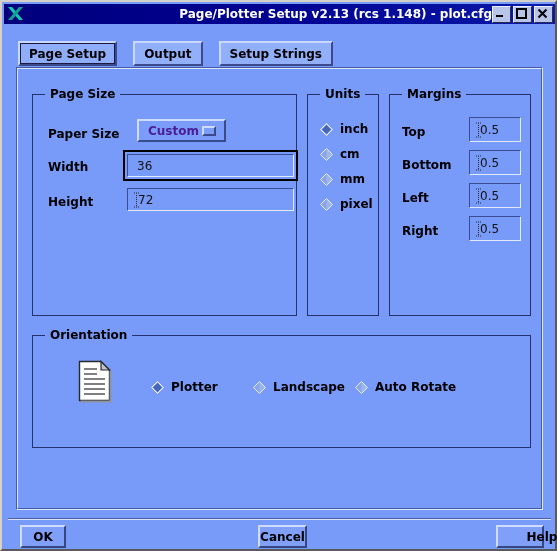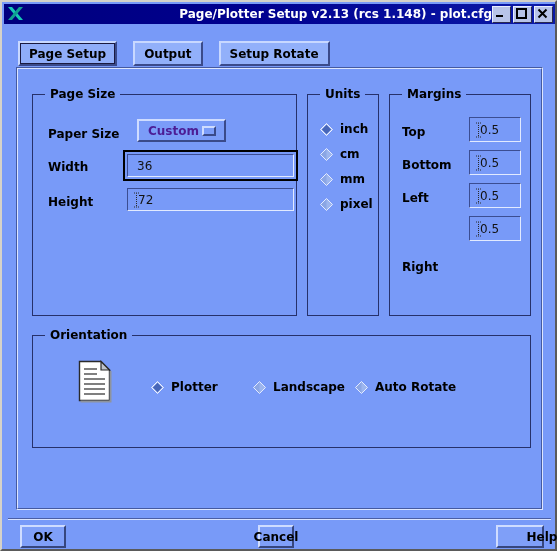--- a/index.html
+++ b/index.html
@@ -328,21 +328,21 @@
   <div id="client">
 
     <div id="tabs-row">
       <div class="tab active">
         <span>Page Setup</span>
       </div>
       <div class="tab">
         <span>Output</span>
       </div>
       <div class="tab">
-        <span>Setup Rotate</span>
+        <span>Setup Strings</span>
       </div>
     </div>
 
     <div id="panel">
       <div id="panel-inner">
 
         <div class="group" style="left:14px; top:25px; width:265px; height:222px;">
           <span class="group-title">Page Size</span>
 
           <span class="fld-label" style="left:15px; top:32px;">Paper Size</span>
@@ -435,21 +435,21 @@
           </div>
 
           <span class="fld-label" style="left:12px; top:96px;">Left</span>
           <div class="textfield has-caret" style="left:79px; top:88px; width:52px; height:25px;">
             <span class="caret">
                 <i></i>
               </span>
             <span class="tf-val">0.5</span>
           </div>
 
-          <span class="fld-label" style="left:12px; top:129px;margin-top:36px;">Right</span>
+          <span class="fld-label" style="left:12px; top:129px;">Right</span>
           <div class="textfield has-caret" style="left:79px; top:121px; width:52px; height:25px;">
             <span class="caret">
                 <i></i>
               </span>
             <span class="tf-val">0.5</span>
           </div>
         </div>
 
         <div class="group" style="left:14px; top:266px; width:499px; height:113px;">
           <span class="group-title">Orientation</span>
@@ -505,21 +505,21 @@
         </div>
 
       </div>
     </div>
 
     <div id="bottom-sep"></div>
 
     <div class="btn" style="left:16px; top:501px; width:46px; height:23px;">
       <span>OK</span>
     </div>
-    <div class="btn" style="left:254px; top:501px; width:36px; height:23px;">
+    <div class="btn" style="left:254px; top:501px; width:49px; height:23px;">
       <span>Cancel</span>
     </div>
     <div class="btn" style="left:492px; top:501px; width:43px; height:23px;padding-left:44px;">
       <span>Help</span>
     </div>
 
   </div>
 </div>
 
 </body></html>

